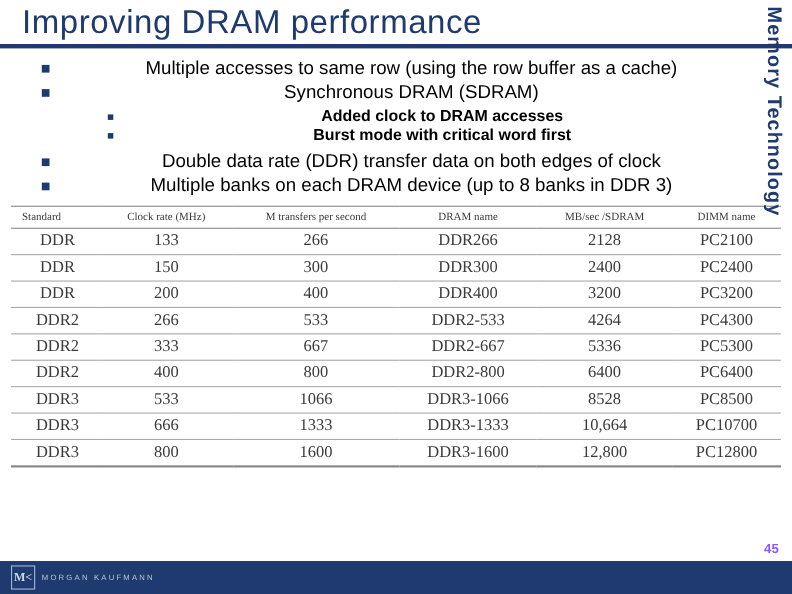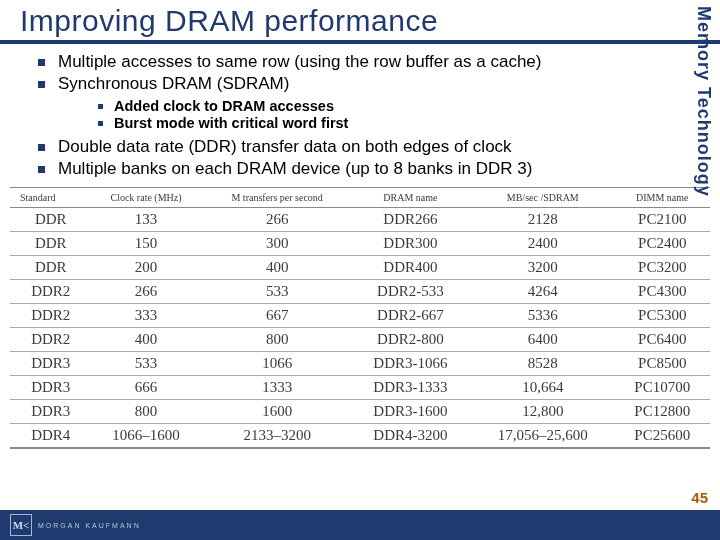--- a/index.html
+++ b/index.html
@@ -42,20 +42,21 @@
   .content {
     padding: 8px 30px 0 38px;
   }
   ul { list-style: none; }
   .lvl1 > li {
     font-size: 17px;
     color: #000;
     margin-bottom: 2px;
     position: relative;
     padding-left: 20px;
+    text-align: center;
   }
   .lvl1 > li::before {
     content: "";
     position: absolute;
     left: 0;
     top: 7px;
     width: 7px;
     height: 7px;
     background: #1f3a6e;
   }
@@ -146,23 +147,23 @@
   }
   .logo-text {
     color: #b8c6db;
     font-size: 7px;
     letter-spacing: 2px;
   }
   .page-num {
     position: absolute;
     right: 12px;
     bottom: 34px;
-    font-size: 15px;
-    font-weight: bold;
-    color: #a16207;
+    font-size: 12px;
+    font-weight: bold;
+    color: #8b5cf6;
   }
 </style>
 </head>
 <body>
 
 <div class="slide">
 
   <div class="title-bar">
     <div class="title">Improving DRAM performance</div>
   </div>
@@ -262,28 +263,20 @@
             <td>PC10700</td>
           </tr>
           <tr>
             <td>DDR3</td>
             <td>800</td>
             <td>1600</td>
             <td>DDR3-1600</td>
             <td>12,800</td>
             <td>PC12800</td>
           </tr>
-          <tr>
-            <td>DDR4</td>
-            <td>1066–1600</td>
-            <td>2133–3200</td>
-            <td>DDR4-3200</td>
-            <td>17,056–25,600</td>
-            <td>PC25600</td>
-          </tr>
         </tbody>
     </table>
   </div>
 
   <div class="page-num">45</div>
 
   <div class="footer">
     <div class="logo">
       <div class="logo-mark">M&lt;</div>
       <div class="logo-text">MORGAN KAUFMANN</div>

